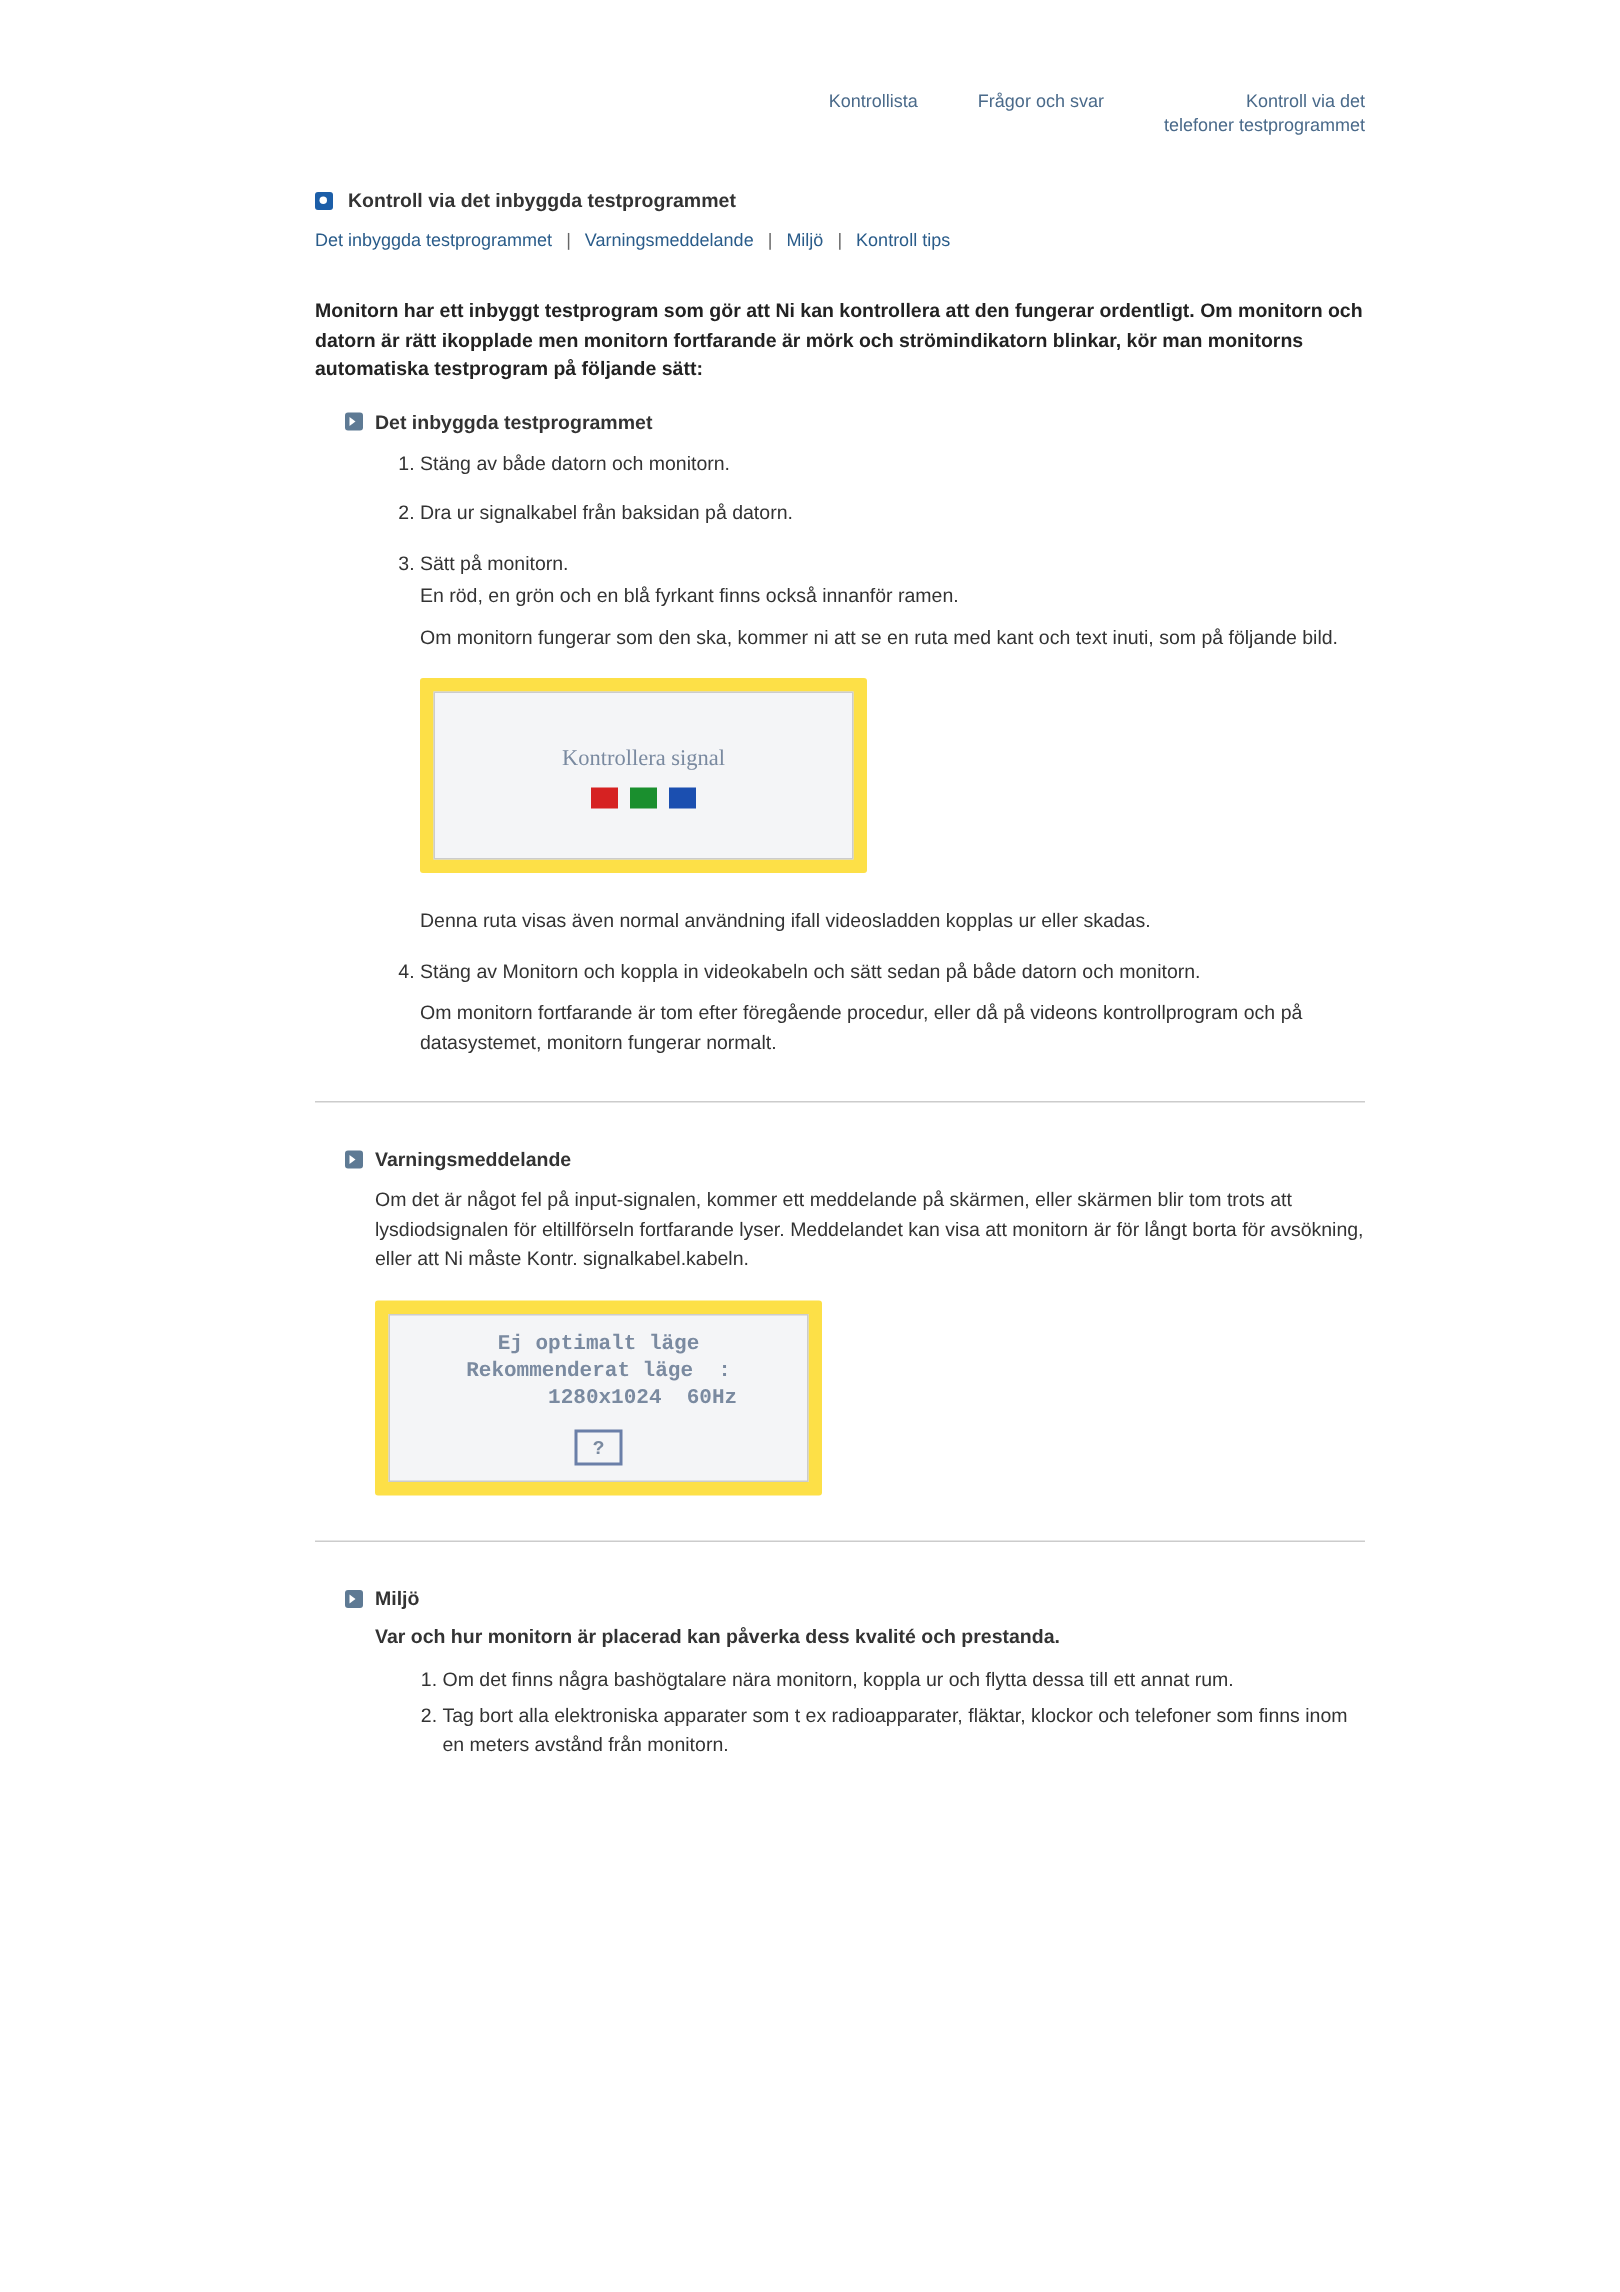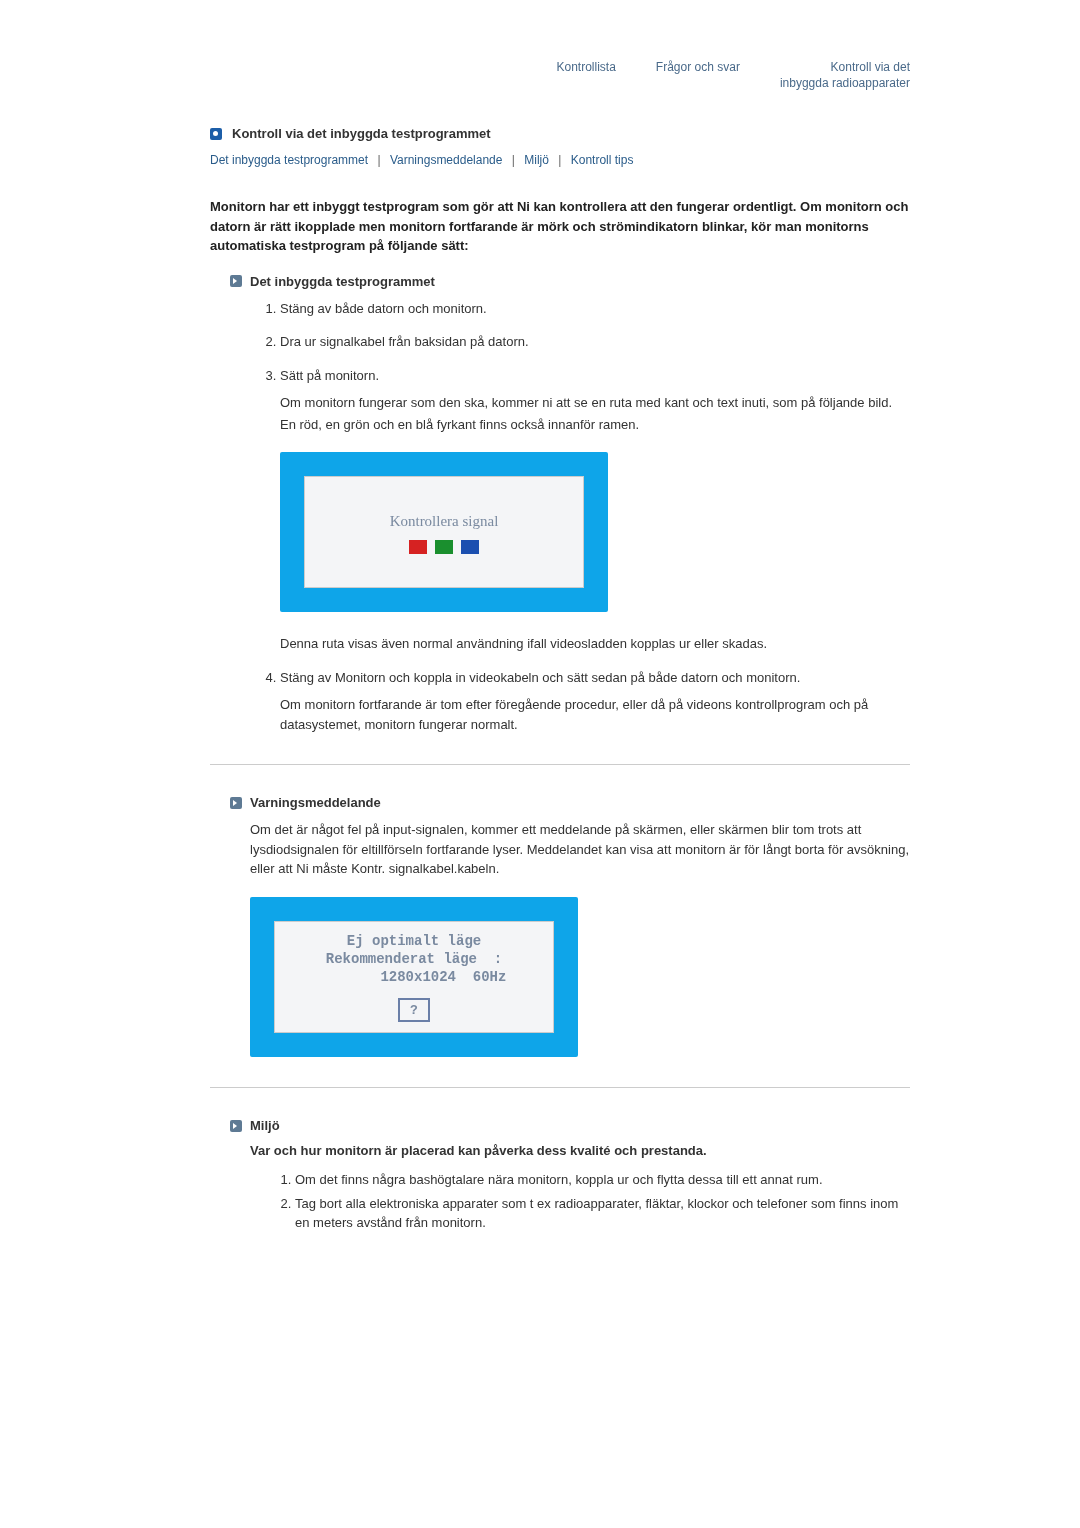--- a/index.html
+++ b/index.html
@@ -99,22 +99,22 @@
     margin:0 0 0 45px;
     padding-left:25px;
     font-size:13px;
     line-height:1.5;
   }
   ol.stepped li { margin-bottom:14px; }
   ol.stepped li p { margin:8px 0 0 0; }
   .monitor-box {
     margin:18px 0 22px 0;
     width:280px;
-    background:#0ea5e9;
-    padding:24px;
+    background:#fde047;
+    padding:9px;
     border-radius:2px;
   }
   .monitor-inner {
     background:#f4f5f7;
     border:1px solid #ccc;
     min-height:90px;
     display:flex;
     flex-direction:column;
     align-items:center;
     justify-content:center;
@@ -167,21 +167,21 @@
 </head>
 <body>
 
 <div class="page">
 
   <div class="top-nav">
     <div class="nav-item">Kontrollista</div>
     <div class="nav-item">Frågor och svar</div>
     <div class="nav-item">
       <div>Kontroll via det</div>
-      <div>inbyggda radioapparater</div>
+      <div>telefoner testprogrammet</div>
     </div>
   </div>
 
   <div class="section-head">
     <span class="icon-square-blue"></span>
     <h2 class="page-title">Kontroll via det inbyggda testprogrammet</h2>
   </div>
 
   <div class="jump-links">
     <a>Det inbyggda testprogrammet</a>
@@ -198,22 +198,22 @@
   <div class="sub-head">
     <span class="icon-bullet-arrow"></span>
     <span>Det inbyggda testprogrammet</span>
   </div>
 
   <ol class="stepped">
     <li><span>Stäng av både datorn och monitorn.</span></li>
     <li><span>Dra ur signalkabel från baksidan på datorn.</span></li>
     <li>
       <span>Sätt på monitorn.</span>
+      <p style="margin-top:2px;">En röd, en grön och en blå fyrkant finns också innanför ramen.</p>
       <p>Om monitorn fungerar som den ska, kommer ni att se en ruta med kant och text inuti, som på följande bild.</p>
-      <p style="margin-top:2px;">En röd, en grön och en blå fyrkant finns också innanför ramen.</p>
 
       <div class="monitor-box">
         <div class="monitor-inner">
           <div class="msg-text">Kontrollera signal</div>
           <div class="rgb-row">
             <div class="sq red"></div>
             <div class="sq green"></div>
             <div class="sq blue"></div>
           </div>
         </div>

